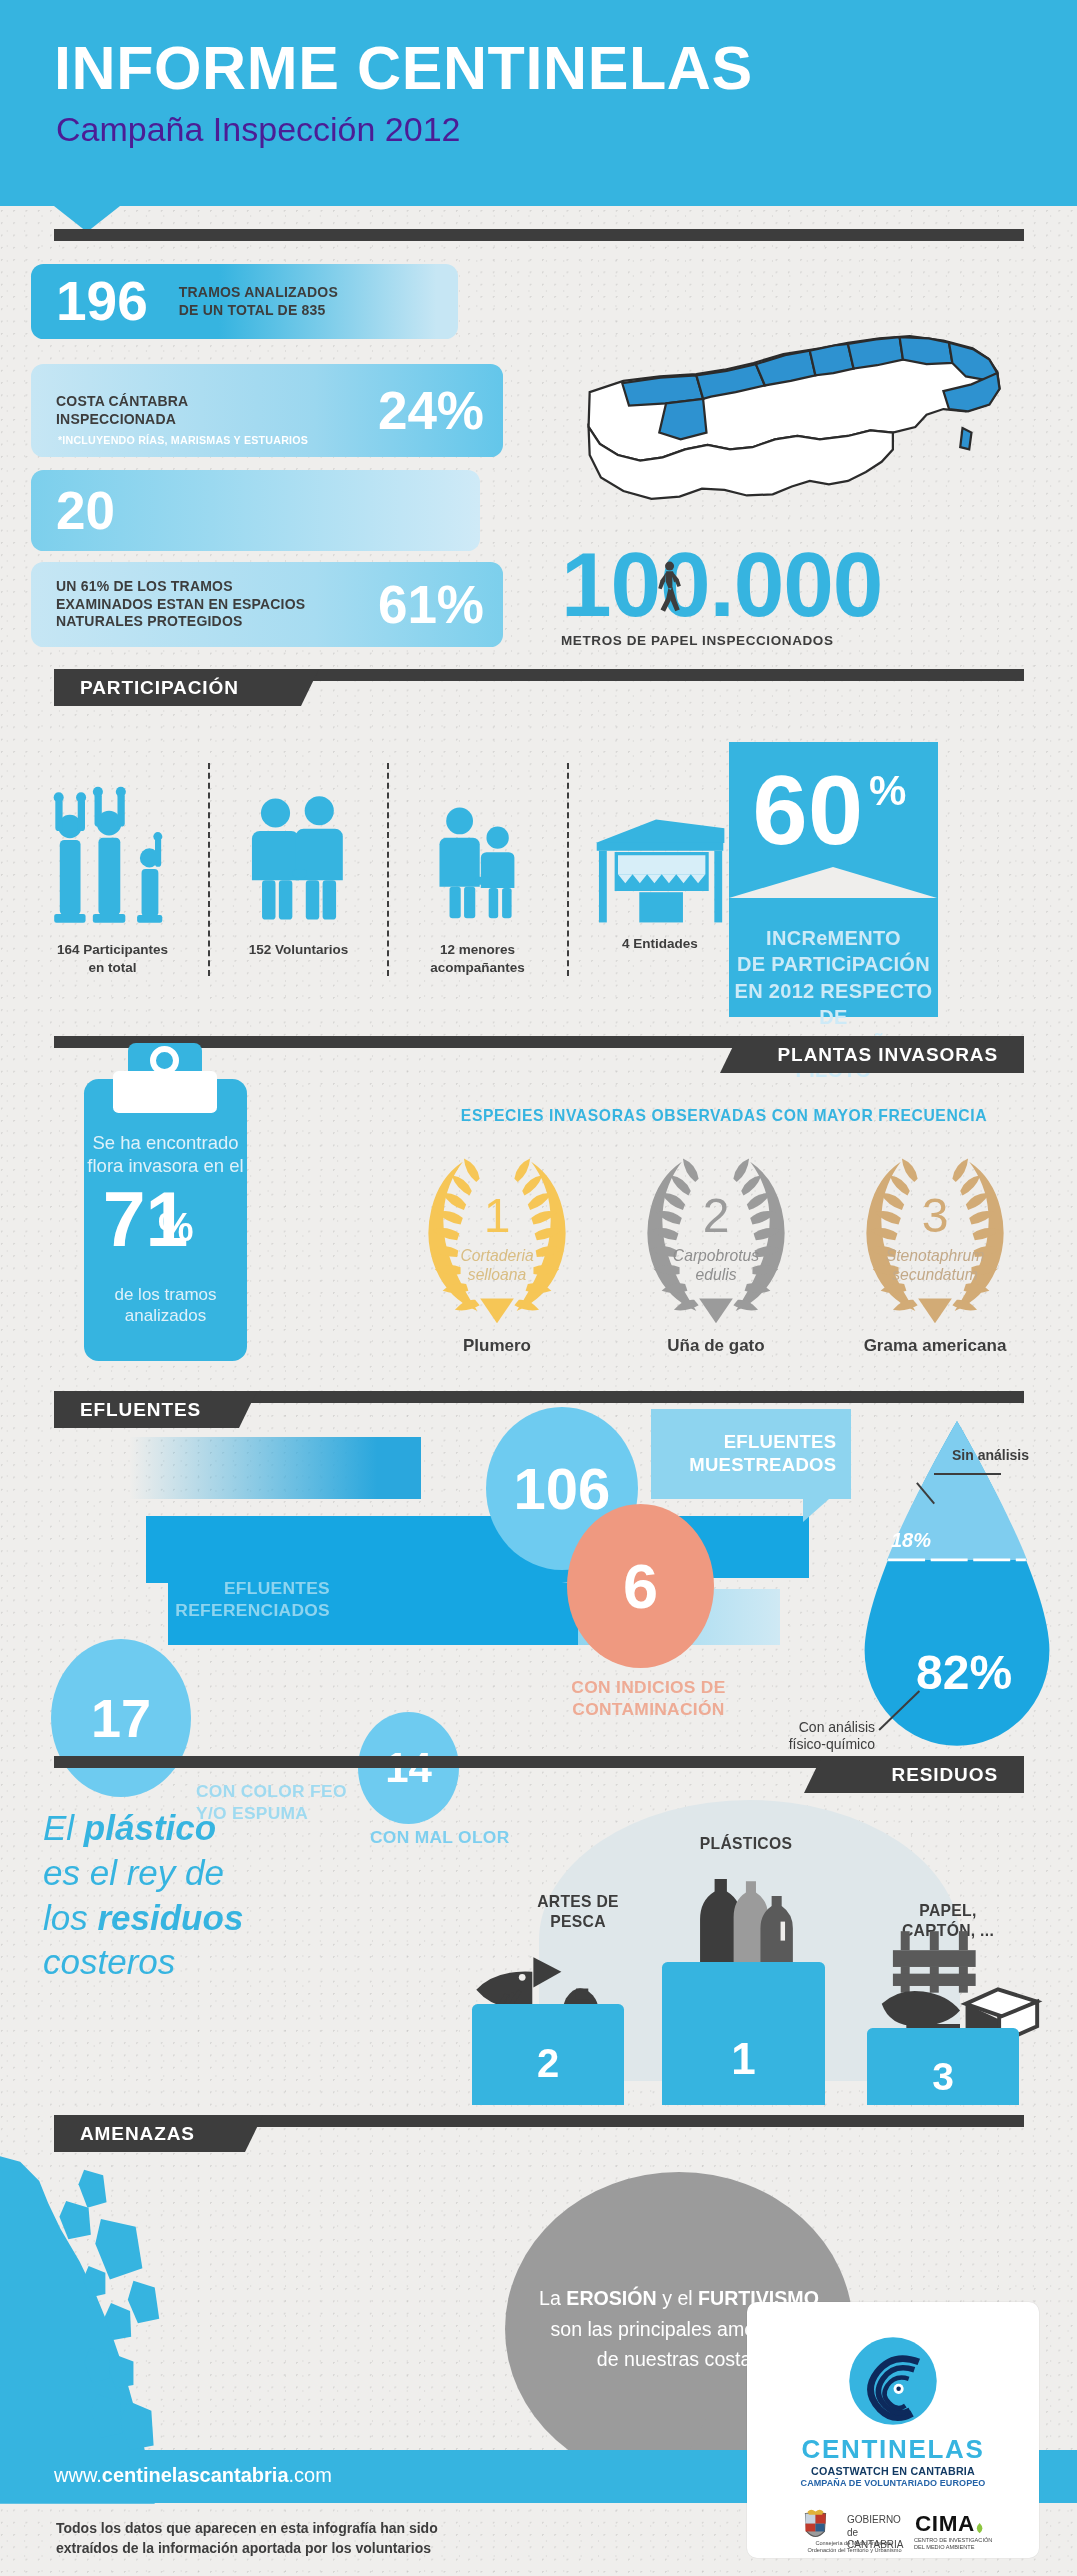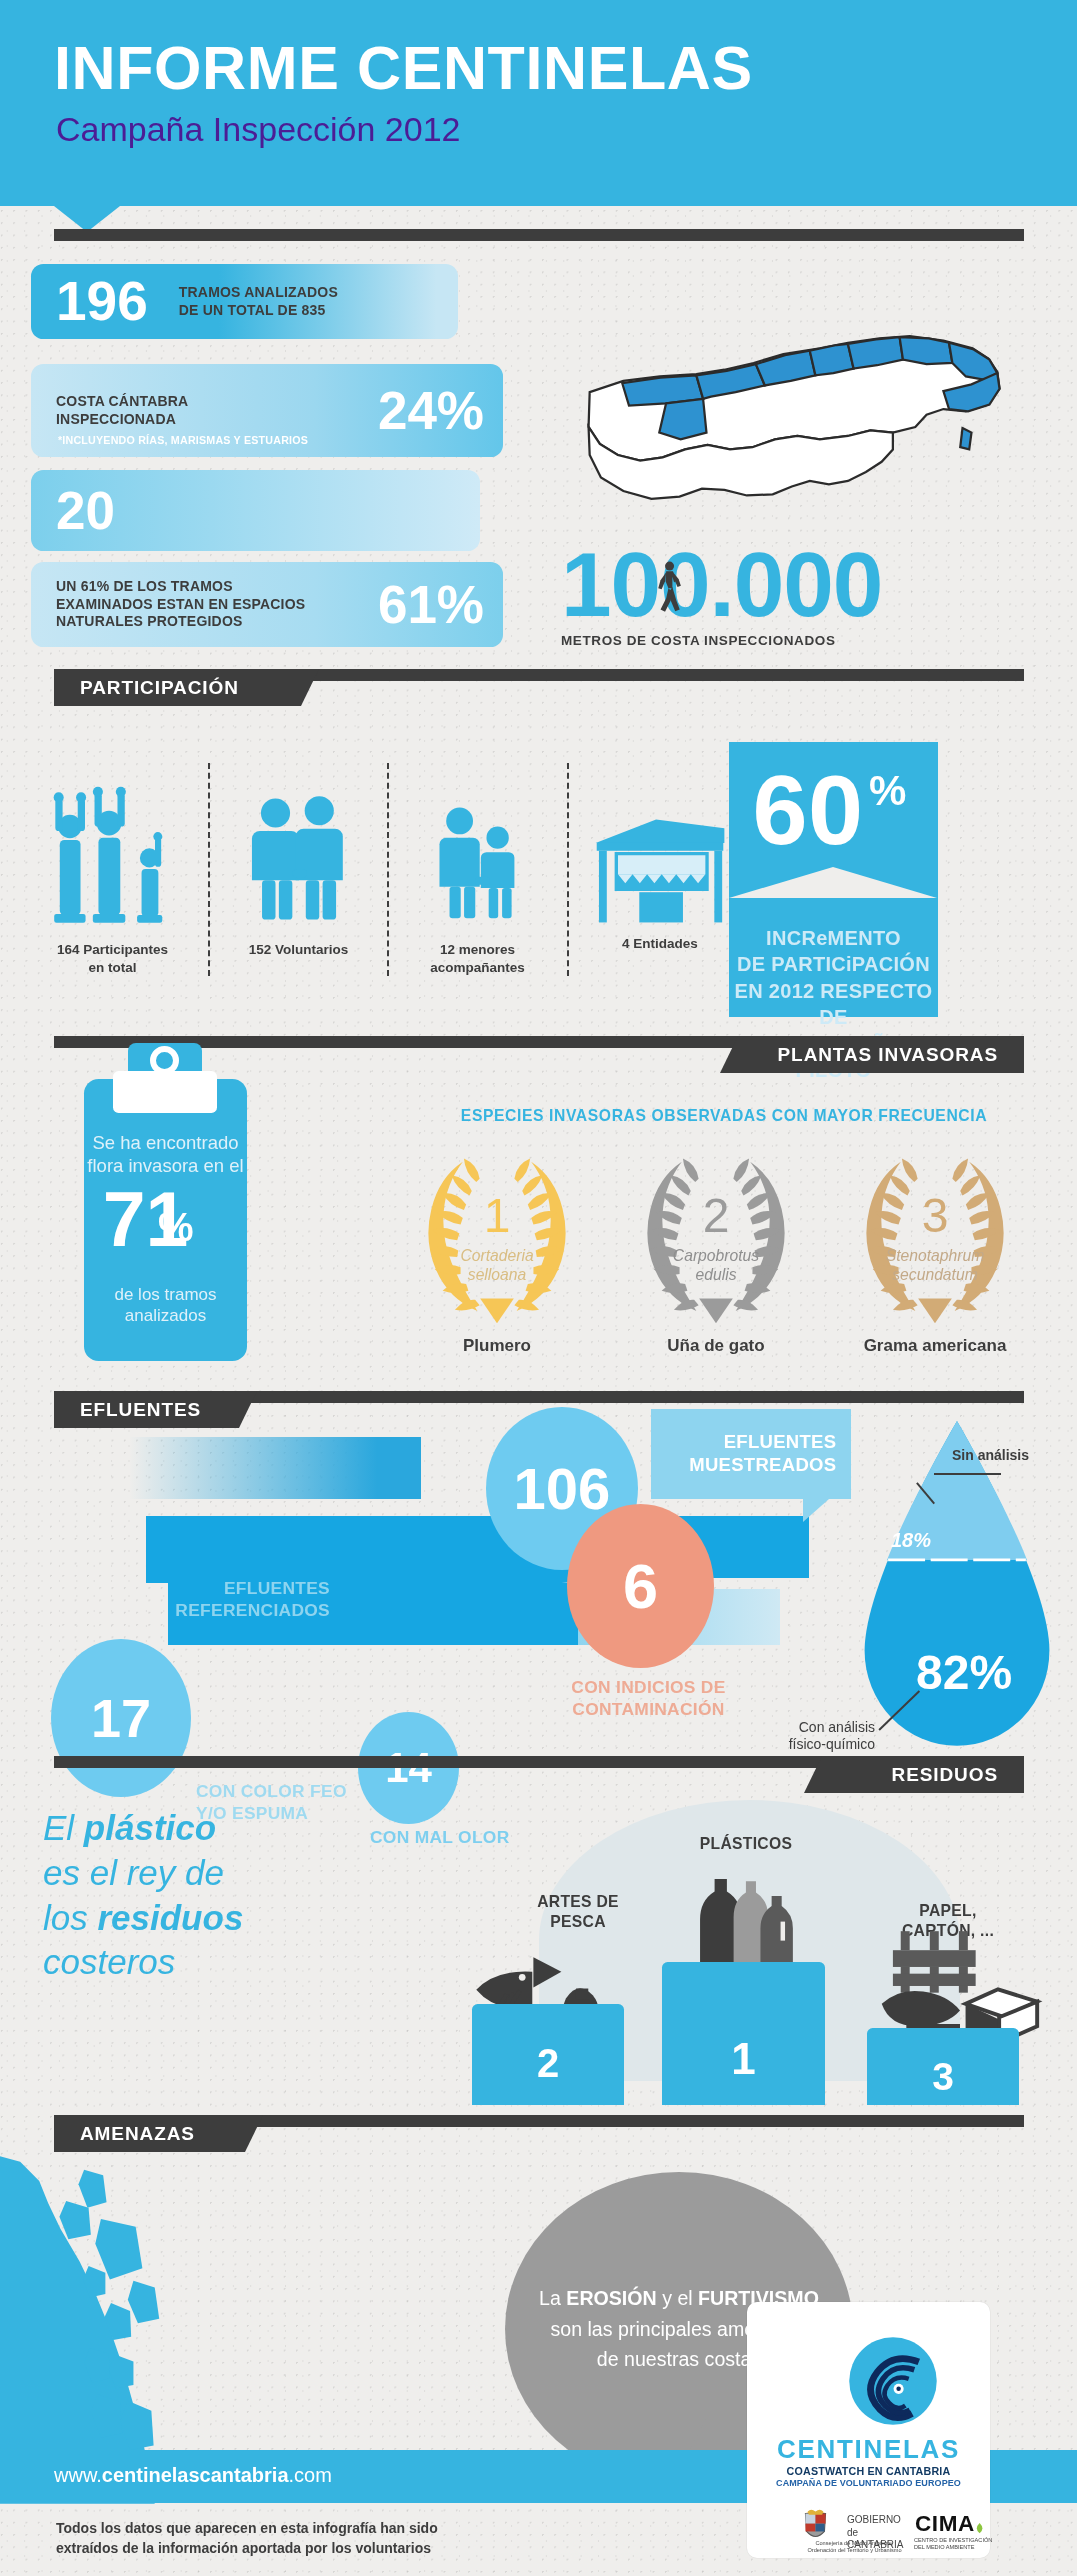--- a/index.html
+++ b/index.html
@@ -255,21 +255,21 @@
   <svg class="walker" style="left:656px; top:561px;" viewBox="0 0 46 92">
     <g fill="#3d3d3d">
       <circle cx="24" cy="9" r="8"></circle>
       <path d="M18 18 L30 18 L36 34 L32 38 L29 28 L29 48 L22 48 L17 36 Z"></path>
       <path d="M29 46 L36 70 L42 86 L34 89 L26 70 L22 56 Z"></path>
       <path d="M22 48 L18 66 L8 86 L16 90 L26 70 L28 54 Z"></path>
       <path d="M30 20 L40 32 L44 44 L38 46 L33 34 Z"></path>
       <path d="M18 20 L8 34 L4 48 L10 50 L16 36 Z"></path>
     </g>
   </svg>
-  <div style="position:absolute; left:561px; top:633px; font-size:13.5px; font-weight:bold; color:#3d3d3d; letter-spacing:0.6px;">METROS DE COSTA INSPECCIONADOS</div>
+  <div style="position:absolute; left:561px; top:633px; font-size:13.5px; font-weight:bold; color:#3d3d3d; letter-spacing:0.6px;">METROS DE PAPEL INSPECCIONADOS</div>
 
   <div class="bar" style="left:54px; top:669px; width:970px;"></div>
   <div class="tab left" style="left:54px; top:669px; width:247px;">
     <span>PARTICIPACIÓN</span>
   </div>
 
   <div class="dashed" style="left:208px; top:763px; height:213px;"></div>
   <div class="dashed" style="left:387px; top:763px; height:213px;"></div>
   <div class="dashed" style="left:567px; top:763px; height:213px;"></div>
 
@@ -661,21 +661,21 @@
   </div>
   <div class="bubble-tail" style="left:662px; top:2419px;"></div>
 
   <div class="footerbar" style="top:2450px; height:53px;"></div>
   <div style="position:absolute; left:54px; top:2464px; font-size:20px; color:#ffffff;">
     <span>www.</span><b>centinelascantabria</b><span>.com</span>
   </div>
   <div class="disclaimer" style="top:2518px; white-space:pre-line;">Todos los datos que aparecen en esta infografía han sido
 extraídos de la información aportada por los voluntarios</div>
 
-  <div class="logo-card" style="left:747px; top:2302px; width:243px; height:256px;">
+  <div class="logo-card" style="left:747px; top:2302px; width:292px; height:256px;">
     <svg style="position:absolute; left:100px; top:33px; width:92px; height:92px;" viewBox="0 0 164 164">
       <circle cx="82" cy="82" r="78" fill="#36b4e0"></circle>
       <path d="M128 48 q-46 -18 -74 18 q-26 34 4 66 q26 26 58 8" fill="none" stroke="#0d2a5c" stroke-width="12"></path>
       <path d="M120 62 q-36 -12 -56 16 q-18 26 4 48 q20 20 44 8" fill="none" stroke="#0d2a5c" stroke-width="10"></path>
       <path d="M110 78 q-24 -8 -38 12 q-12 18 4 32 q14 14 28 4" fill="none" stroke="#0d2a5c" stroke-width="8"></path>
       <circle cx="92" cy="96" r="9" fill="#ffffff"></circle>
       <circle cx="92" cy="96" r="4" fill="#0d2a5c"></circle>
     </svg>
     <div class="name" style="left:0; top:132px;">CENTINELAS</div>
     <div class="sub1" style="left:0; top:163px;">COASTWATCH EN CANTABRIA</div>

